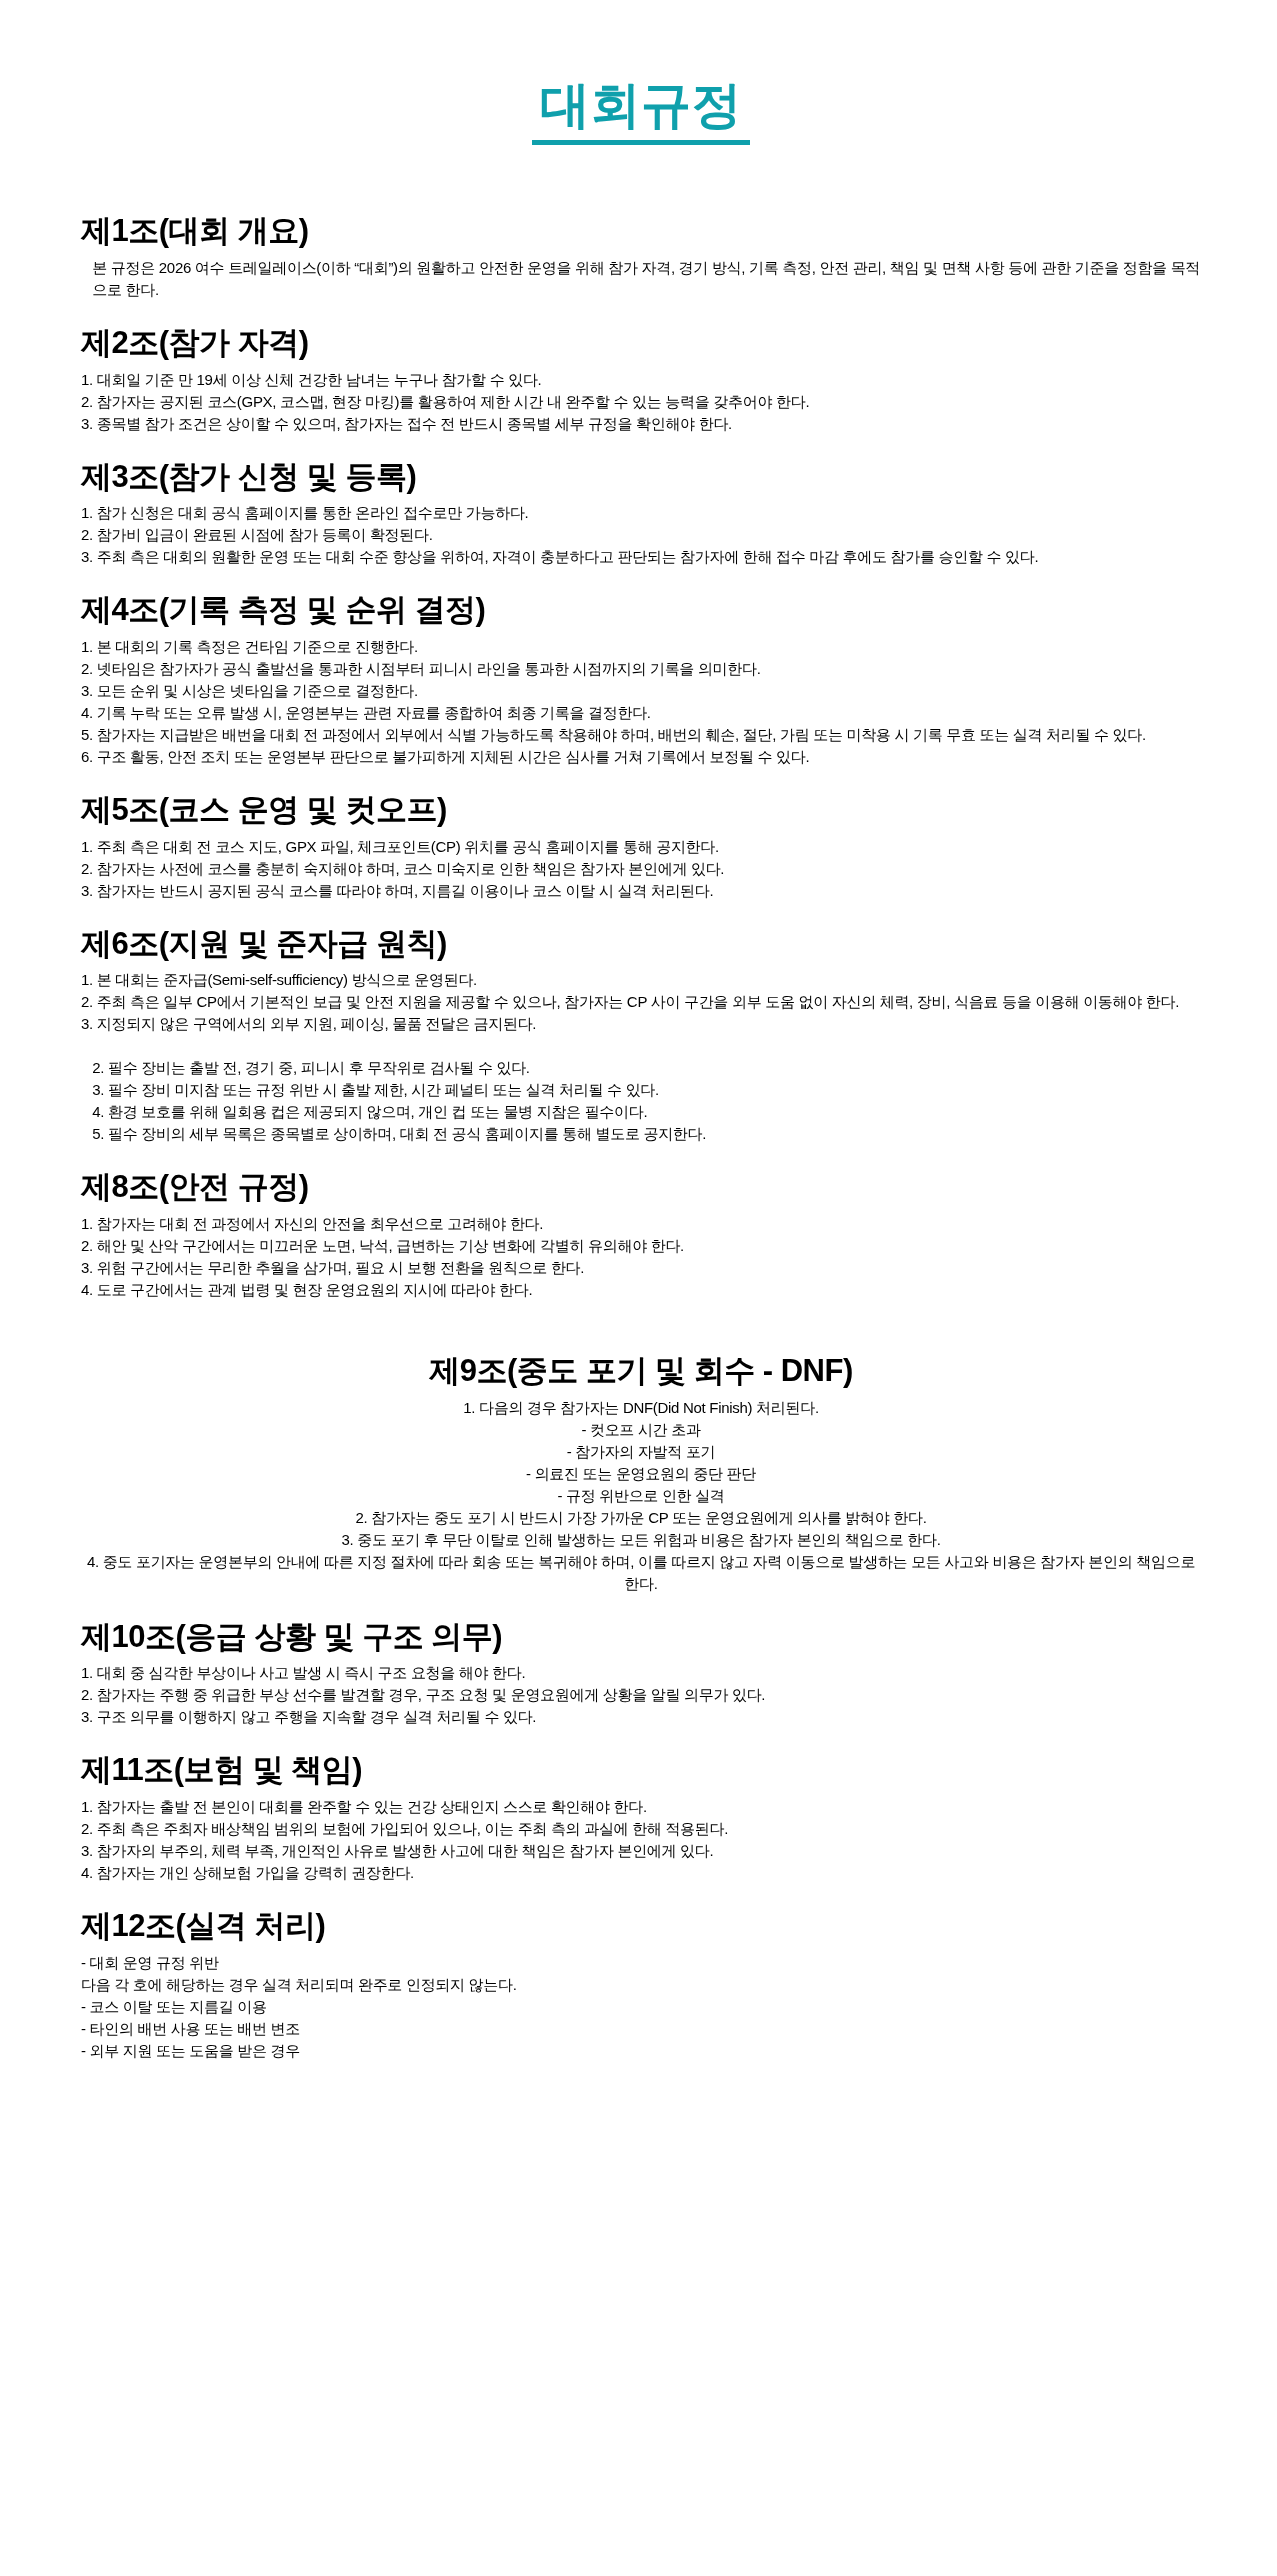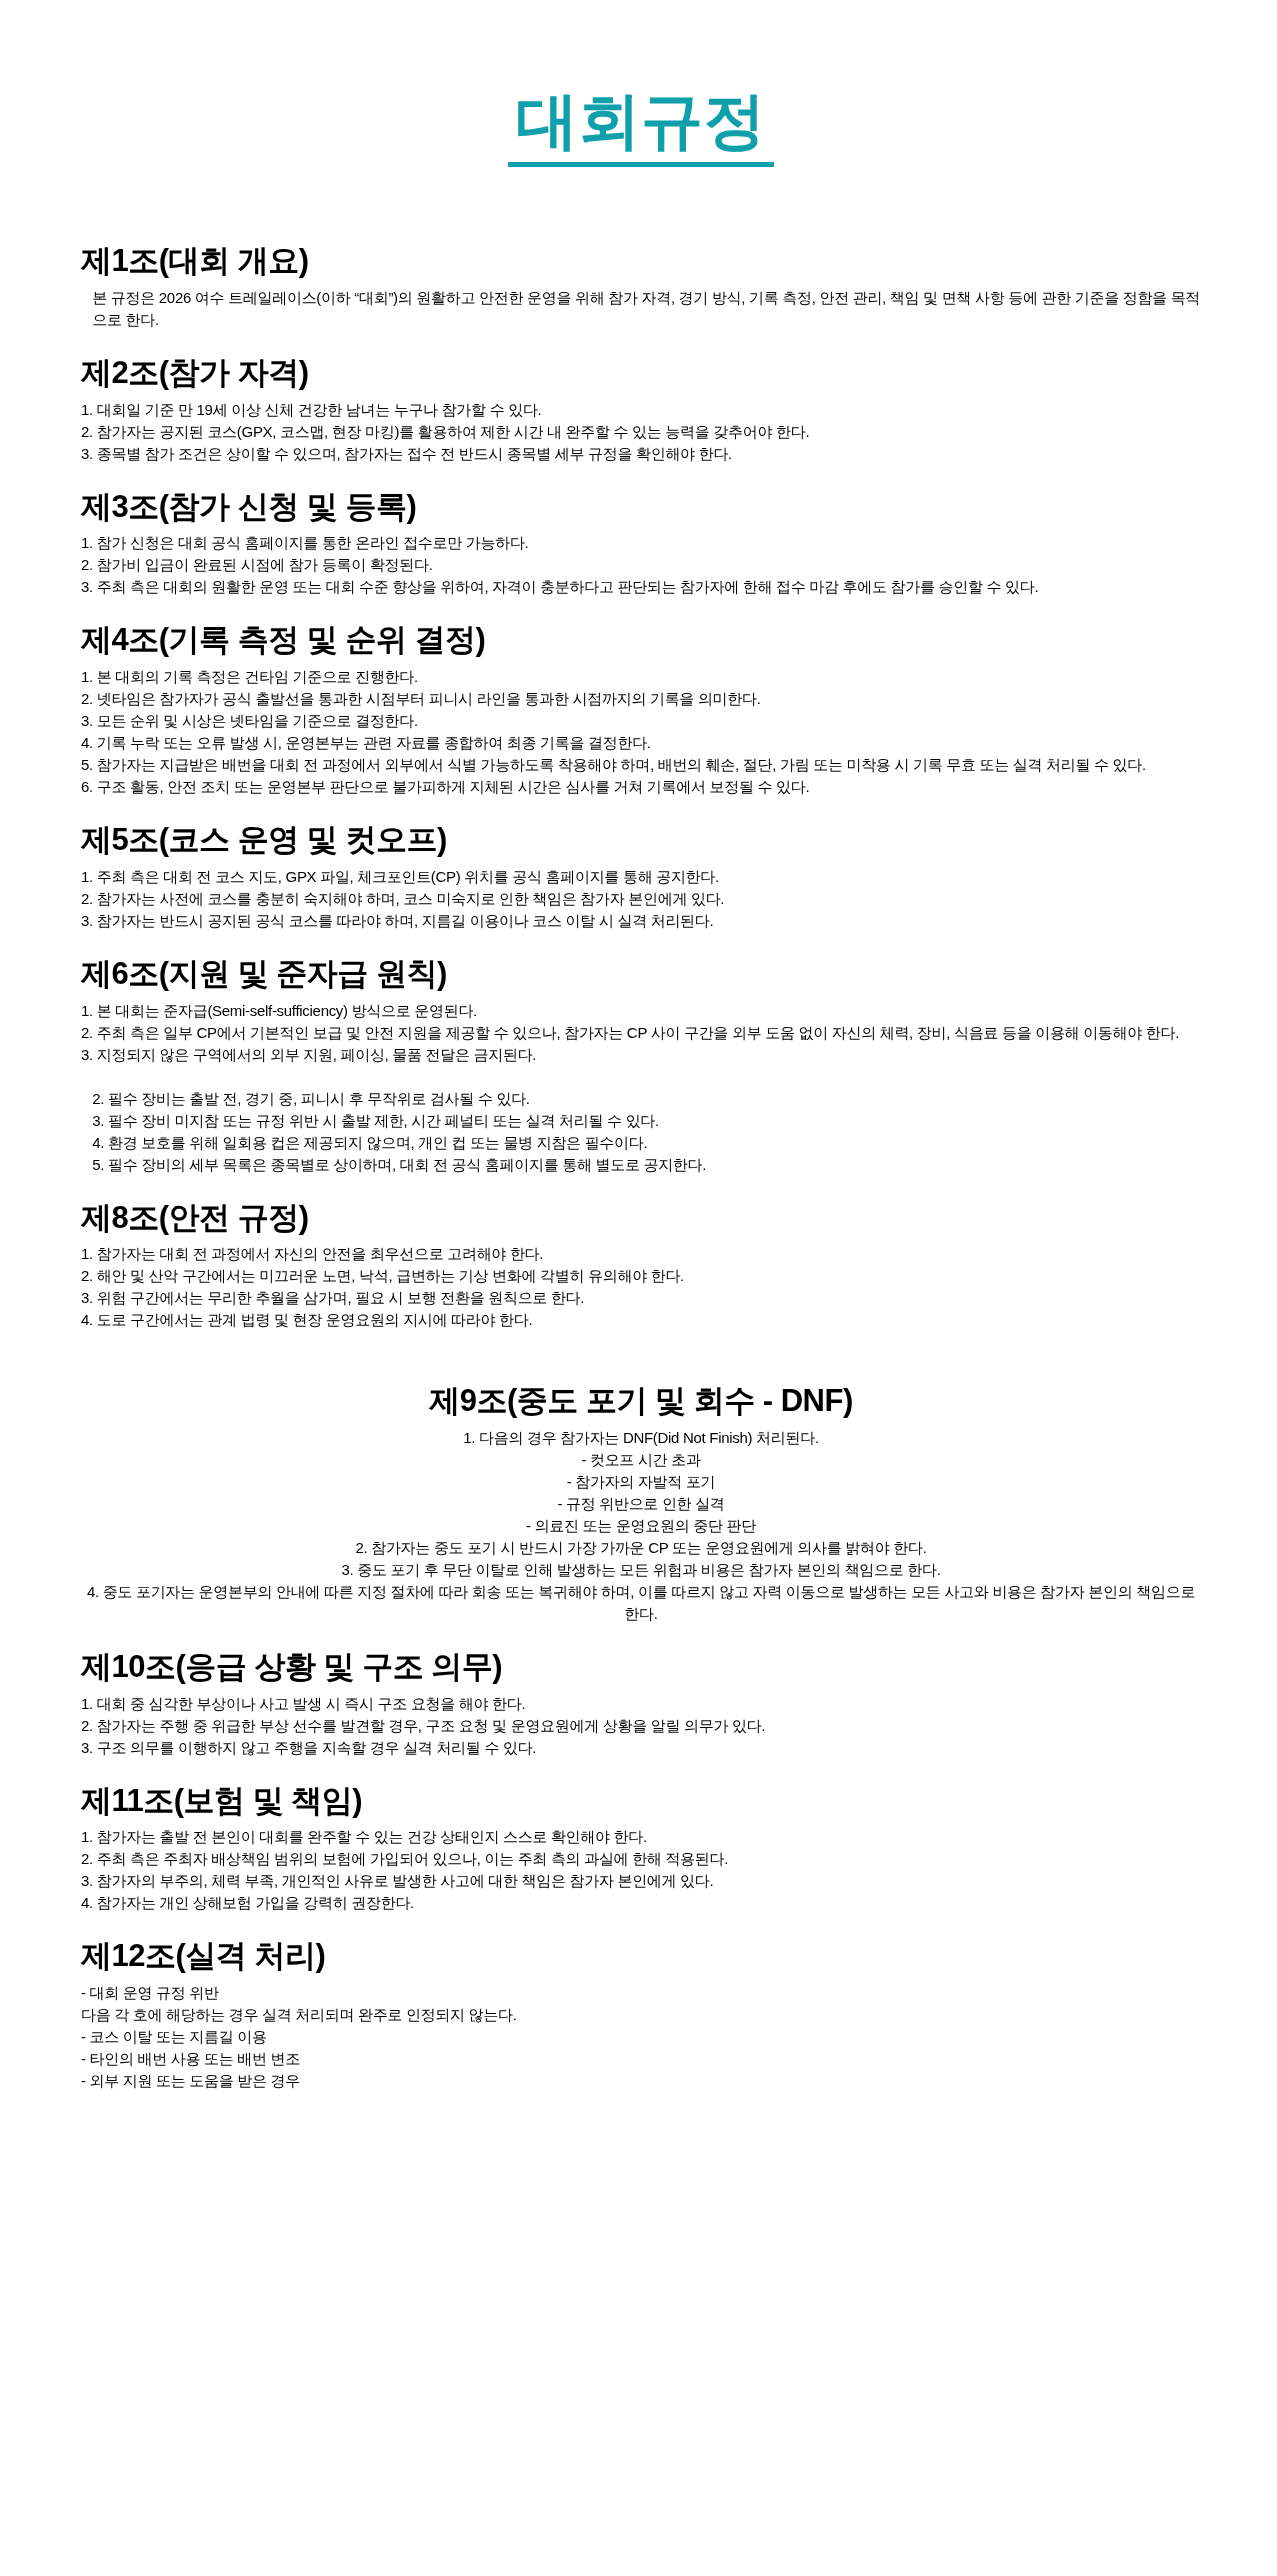--- a/index.html
+++ b/index.html
@@ -19,21 +19,21 @@
     min-height: 3264px;
     padding: 42px 77px 31px 81px;
     background: #ffffff;
   }
   .title-wrap {
     text-align: center;
     margin: 0 0 33px 0;
   }
   .doc-title {
     display: inline-block;
-    font-size: 62px;
+    font-size: 50px;
     font-weight: 700;
     line-height: 1.18;
     letter-spacing: 0.5px;
     padding: 0 8.2px 5.2px 8.2px;
     border-bottom-style: solid;
     border-bottom-width: 5.2px;
     
   }
   .section {
     margin-top: 22px;
@@ -141,22 +141,22 @@
           <p class="section-line">4. 도로 구간에서는 관계 법령 및 현장 운영요원의 지시에 따라야 한다.</p>
         </div>
   </section>
 
   <section class="section page-break">
     <h2 class="section-heading">제9조(중도 포기 및 회수 - DNF)</h2>
     <div class="section-lines">
           <p class="section-line">1. 다음의 경우 참가자는 DNF(Did Not Finish) 처리된다.</p>
           <p class="section-line">- 컷오프 시간 초과</p>
           <p class="section-line">- 참가자의 자발적 포기</p>
+          <p class="section-line">- 의료진 또는 운영요원의 중단 판단</p>
           <p class="section-line">- 규정 위반으로 인한 실격</p>
-          <p class="section-line">- 의료진 또는 운영요원의 중단 판단</p>
           <p class="section-line">2. 참가자는 중도 포기 시 반드시 가장 가까운 CP 또는 운영요원에게 의사를 밝혀야 한다.</p>
           <p class="section-line">3. 중도 포기 후 무단 이탈로 인해 발생하는 모든 위험과 비용은 참가자 본인의 책임으로 한다.</p>
           <p class="section-line">4. 중도 포기자는 운영본부의 안내에 따른 지정 절차에 따라 회송 또는 복귀해야 하며, 이를 따르지 않고 자력 이동으로 발생하는 모든 사고와 비용은 참가자 본인의 책임으로 한다.</p>
         </div>
   </section>
 
   <section class="section">
     <h2 class="section-heading">제10조(응급 상황 및 구조 의무)</h2>
     <div class="section-lines">
           <p class="section-line">1. 대회 중 심각한 부상이나 사고 발생 시 즉시 구조 요청을 해야 한다.</p>

